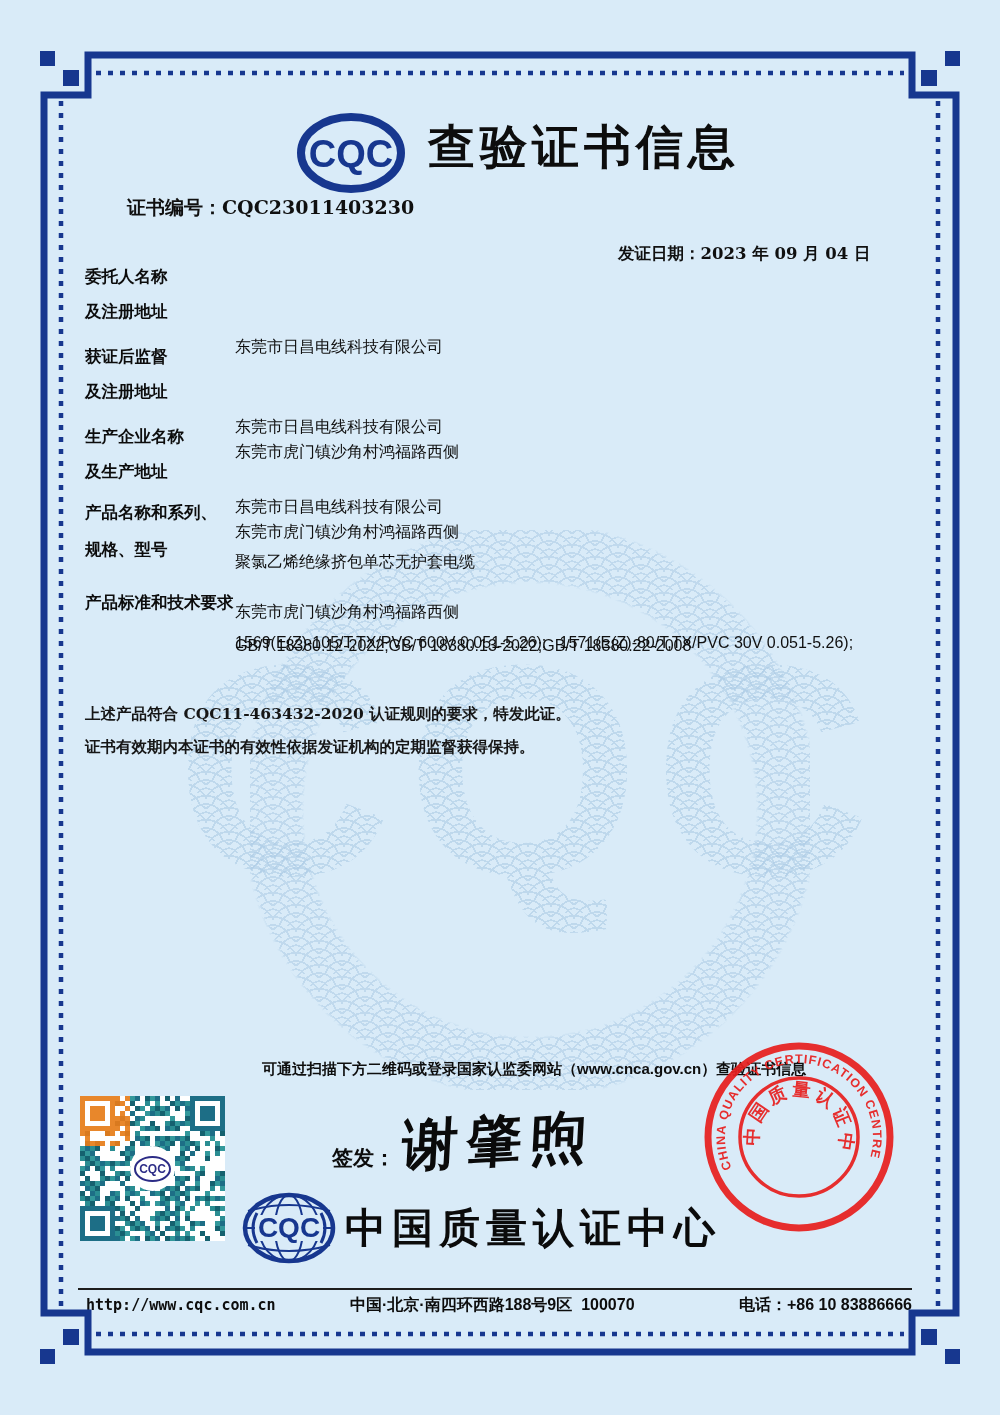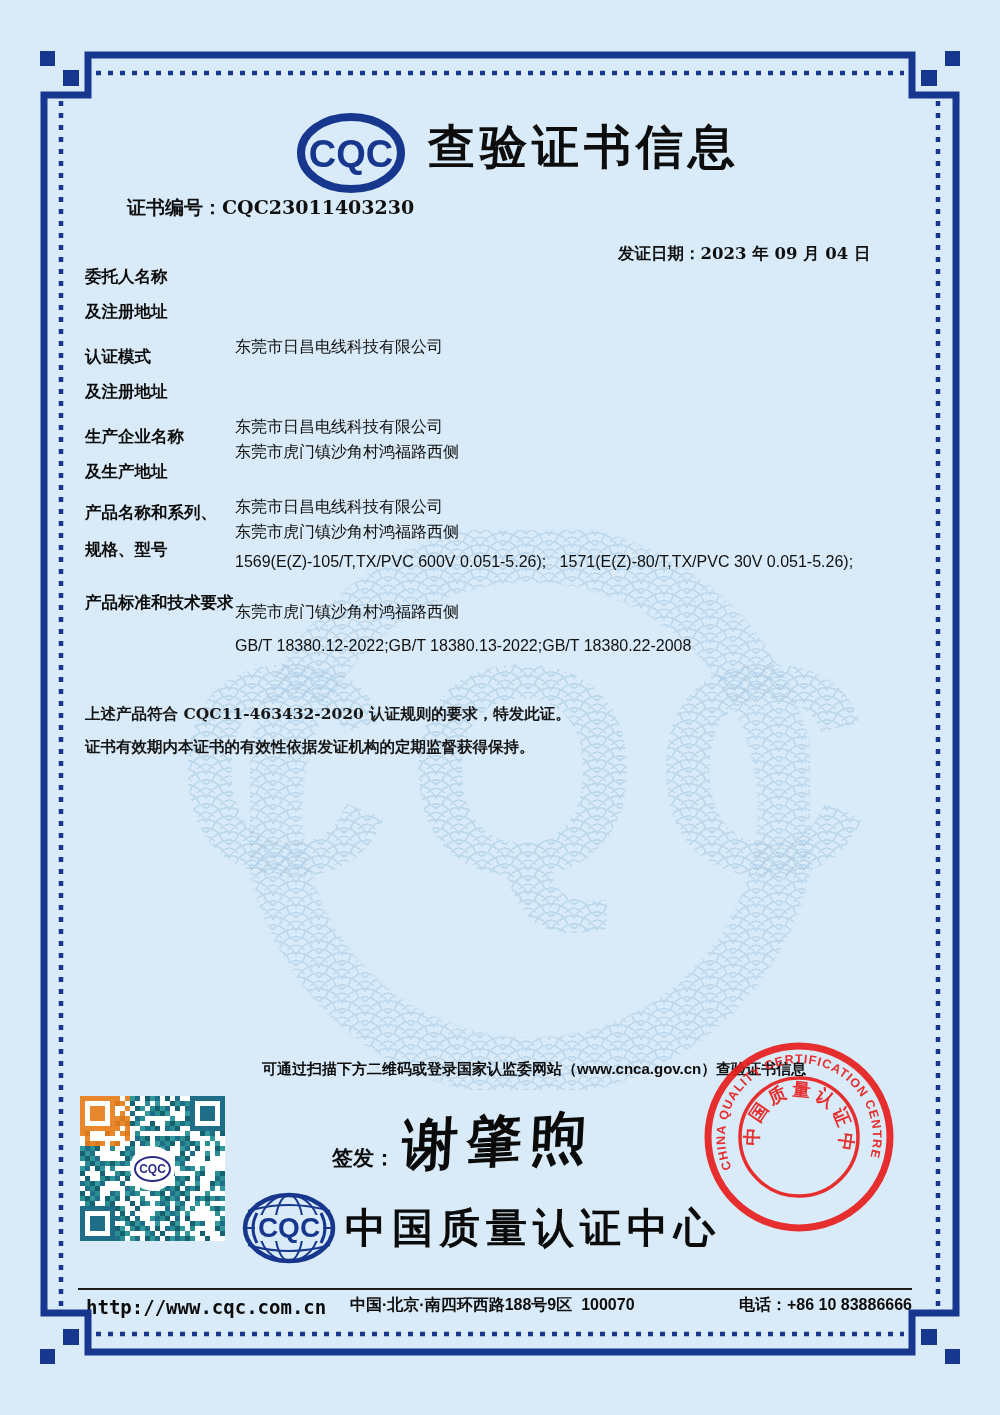--- a/index.html
+++ b/index.html
@@ -77,21 +77,21 @@
   .signature {
     left:402px; top:1104px; font-family:"DejaVu Serif", serif; font-weight:700; font-size:56px;
     color:#0a0a0a; transform:rotate(-3deg) skewX(-6deg); letter-spacing:8px; z-index:2;
   }
   .org-name { left:345px; top:1201px; font-size:41px; font-weight:600; color:#0b0b0b; letter-spacing:6px; z-index:2; }
   .org-logo { left:241px; top:1191px; z-index:2; }
   .stamp { left:701px; top:1039px; z-index:4; opacity:.93; }
 
   
   .footer-rule { left:78px; top:1288px; width:834px; height:2px; background:#1d1d1d; z-index:2; }
-  .footer-site { left:86px; top:1296px; font-family:"DejaVu Sans Mono", monospace; font-size:19px; font-weight:700; color:#0d0d0d; z-index:2; }
+  .footer-site { left:86px; top:1296px; font-family:"DejaVu Sans Mono", monospace; font-size:15px; font-weight:700; color:#0d0d0d; z-index:2; }
   .footer-addr { left:350px; top:1295px; font-size:16px; font-weight:700; color:#0d0d0d; white-space:pre; z-index:2; }
   .footer-phone { right:88px; top:1295px; font-size:16px; font-weight:700; color:#0d0d0d; white-space:pre; z-index:2; }
 </style>
 </head>
 <body>
 
 <div class="page">
 
   <svg class="border-svg" width="1000" height="1415" viewBox="0 0 1000 1415">
     <g stroke="#17378f" fill="none">
@@ -133,21 +133,21 @@
       <div>及注册地址</div>
     </div>
     <div class="val">
       <div>东莞市日昌电线科技有限公司</div>
       <div>东莞市虎门镇沙角村鸿福路西侧</div>
     </div>
   </div>
 
   <div class="abs row" style="top:339px">
     <div class="lbl">
-      <div>认证模式</div>
+      <div>获证后监督</div>
       <div>及注册地址</div>
     </div>
     <div class="val">
       <div>东莞市日昌电线科技有限公司</div>
       <div>东莞市虎门镇沙角村鸿福路西侧</div>
     </div>
   </div>
 
   <div class="abs row" style="top:419px">
     <div class="lbl">
@@ -159,20 +159,21 @@
       <div>东莞市虎门镇沙角村鸿福路西侧</div>
     </div>
   </div>
 
   <div class="abs row product" style="top:494px">
     <div class="lbl">
       <div>产品名称和系列、</div>
       <div>规格、型号</div>
     </div>
     <div class="val">
+      <div>聚氯乙烯绝缘挤包单芯无护套电缆</div>
       <div>1569(E(Z)-105/T,TX/PVC 600V 0.051-5.26);   1571(E(Z)-80/T,TX/PVC 30V 0.051-5.26);</div>
     </div>
   </div>
 
   <div class="abs row single" style="top:591px">
     <div class="lbl">
       <div>产品标准和技术要求</div>
     </div>
     <div class="val">
       <div>GB/T 18380.12-2022;GB/T 18380.13-2022;GB/T 18380.22-2008</div>

